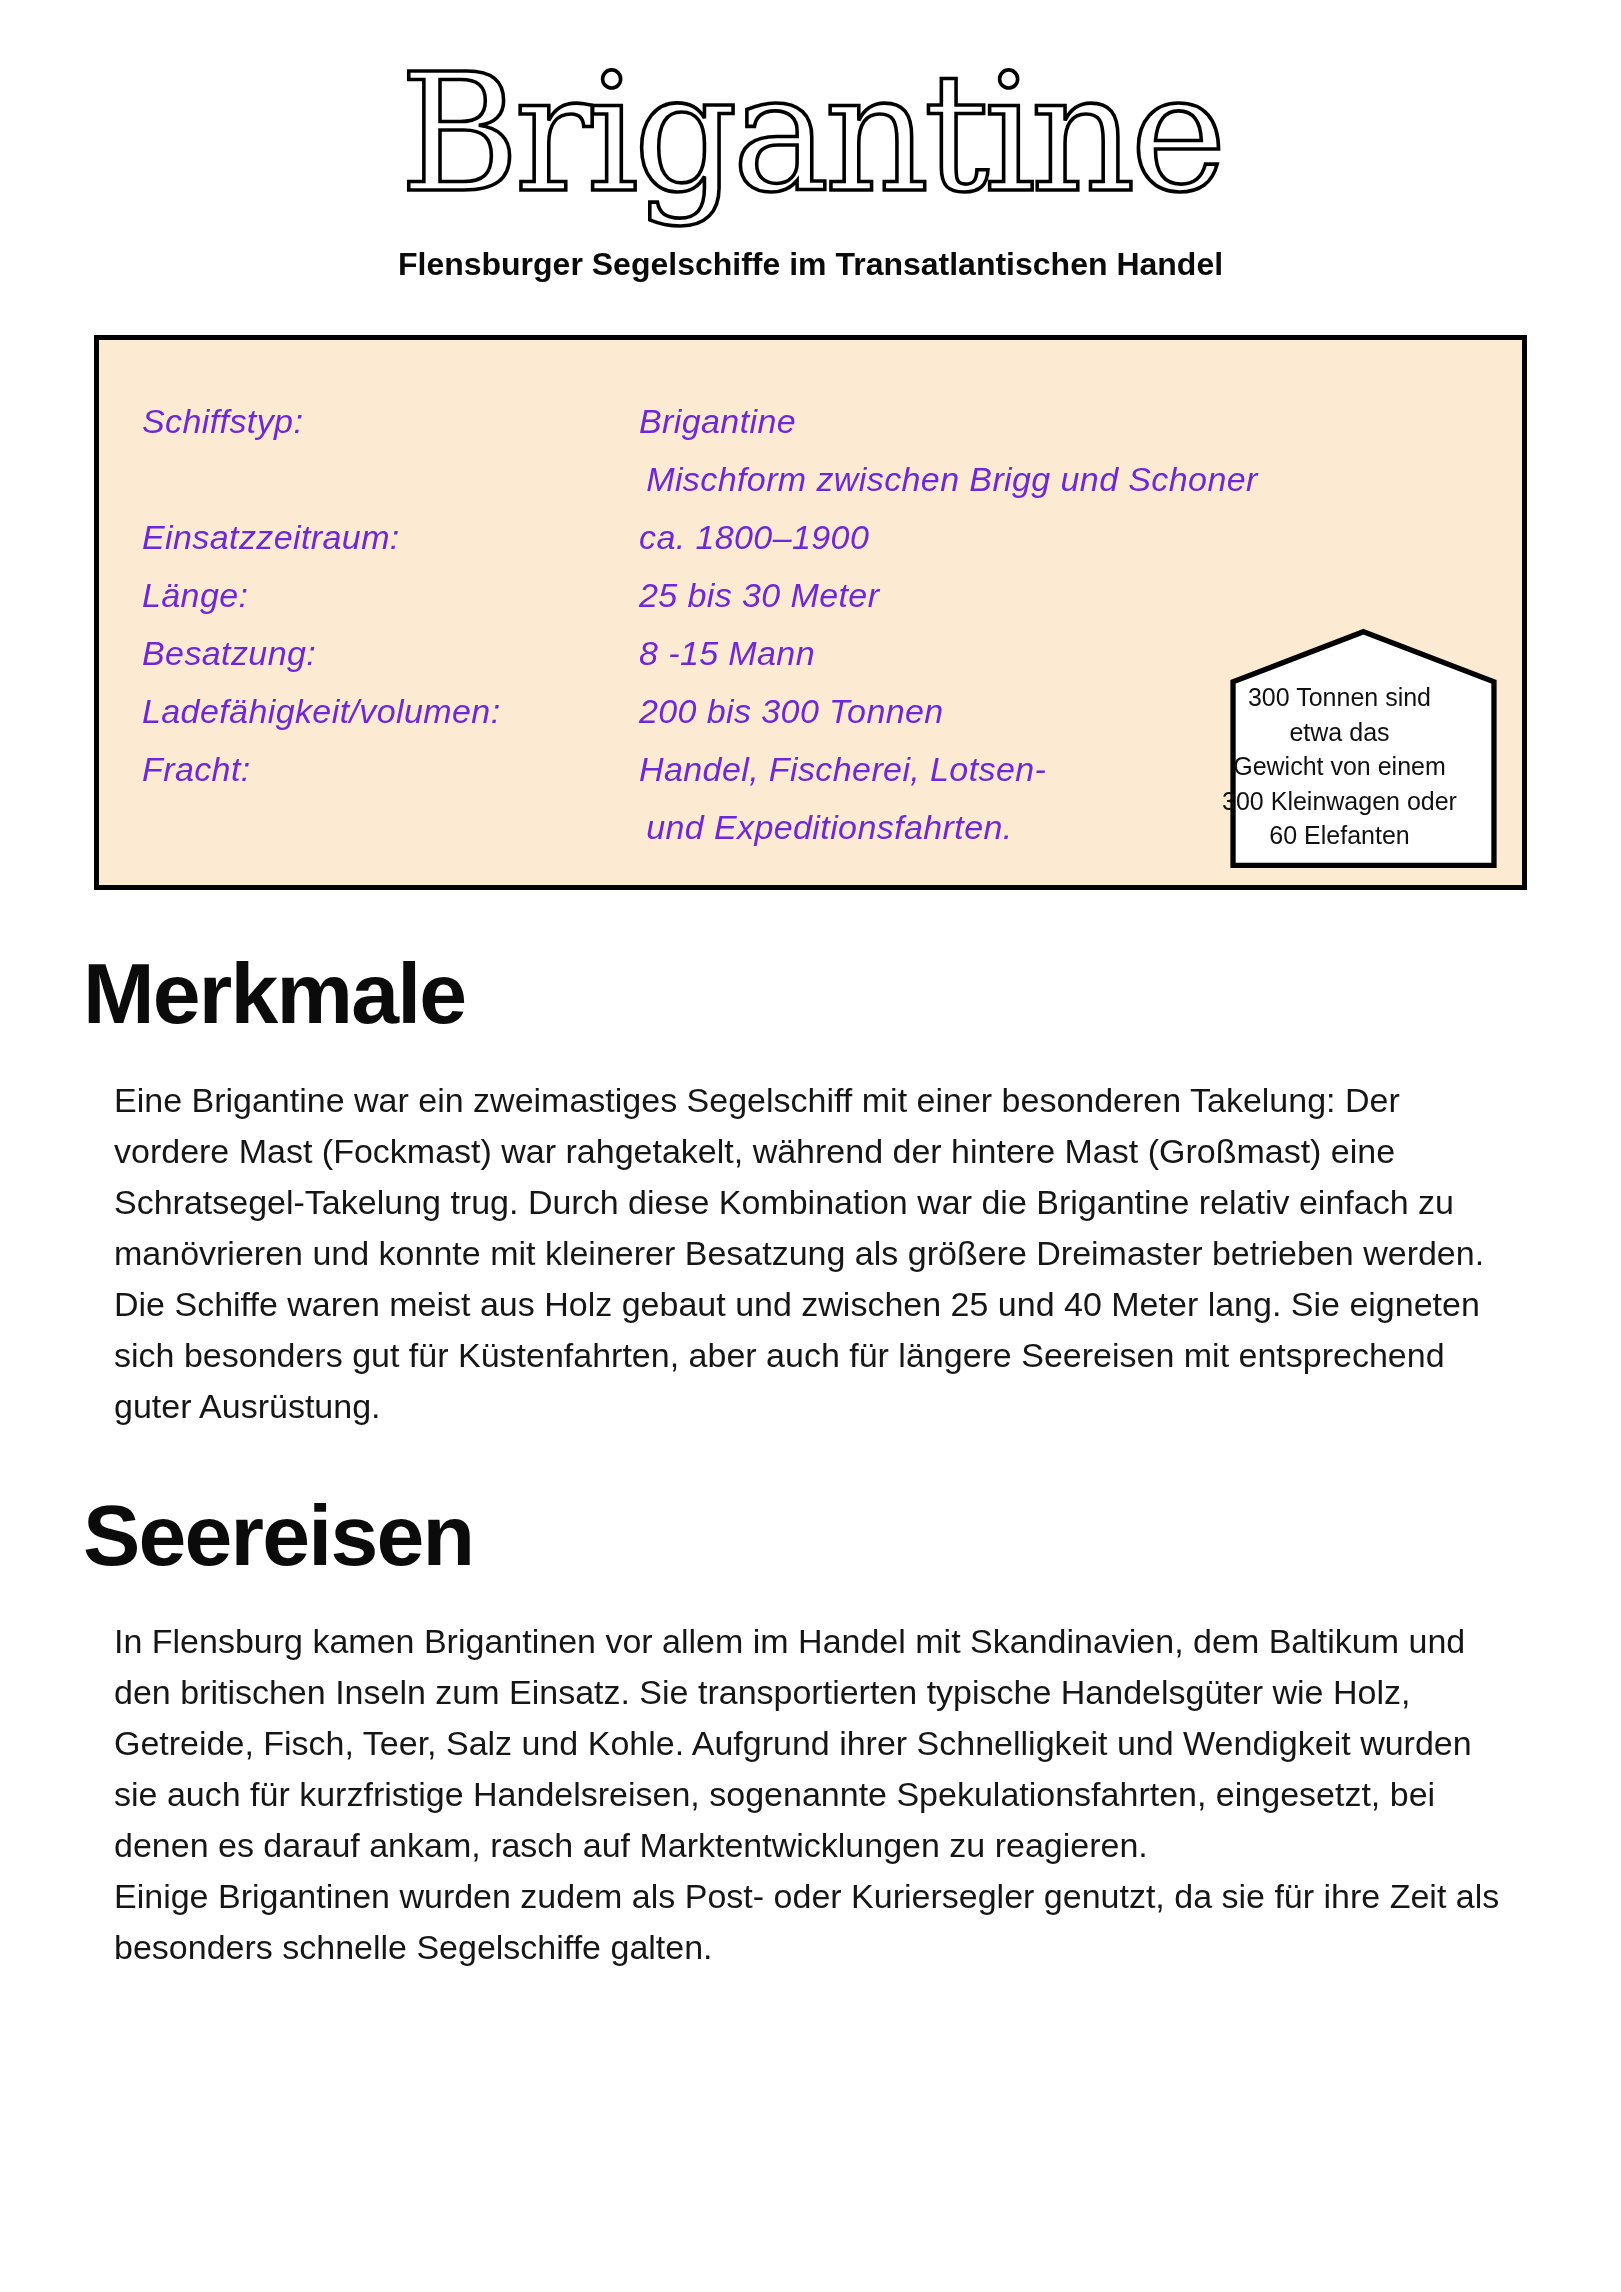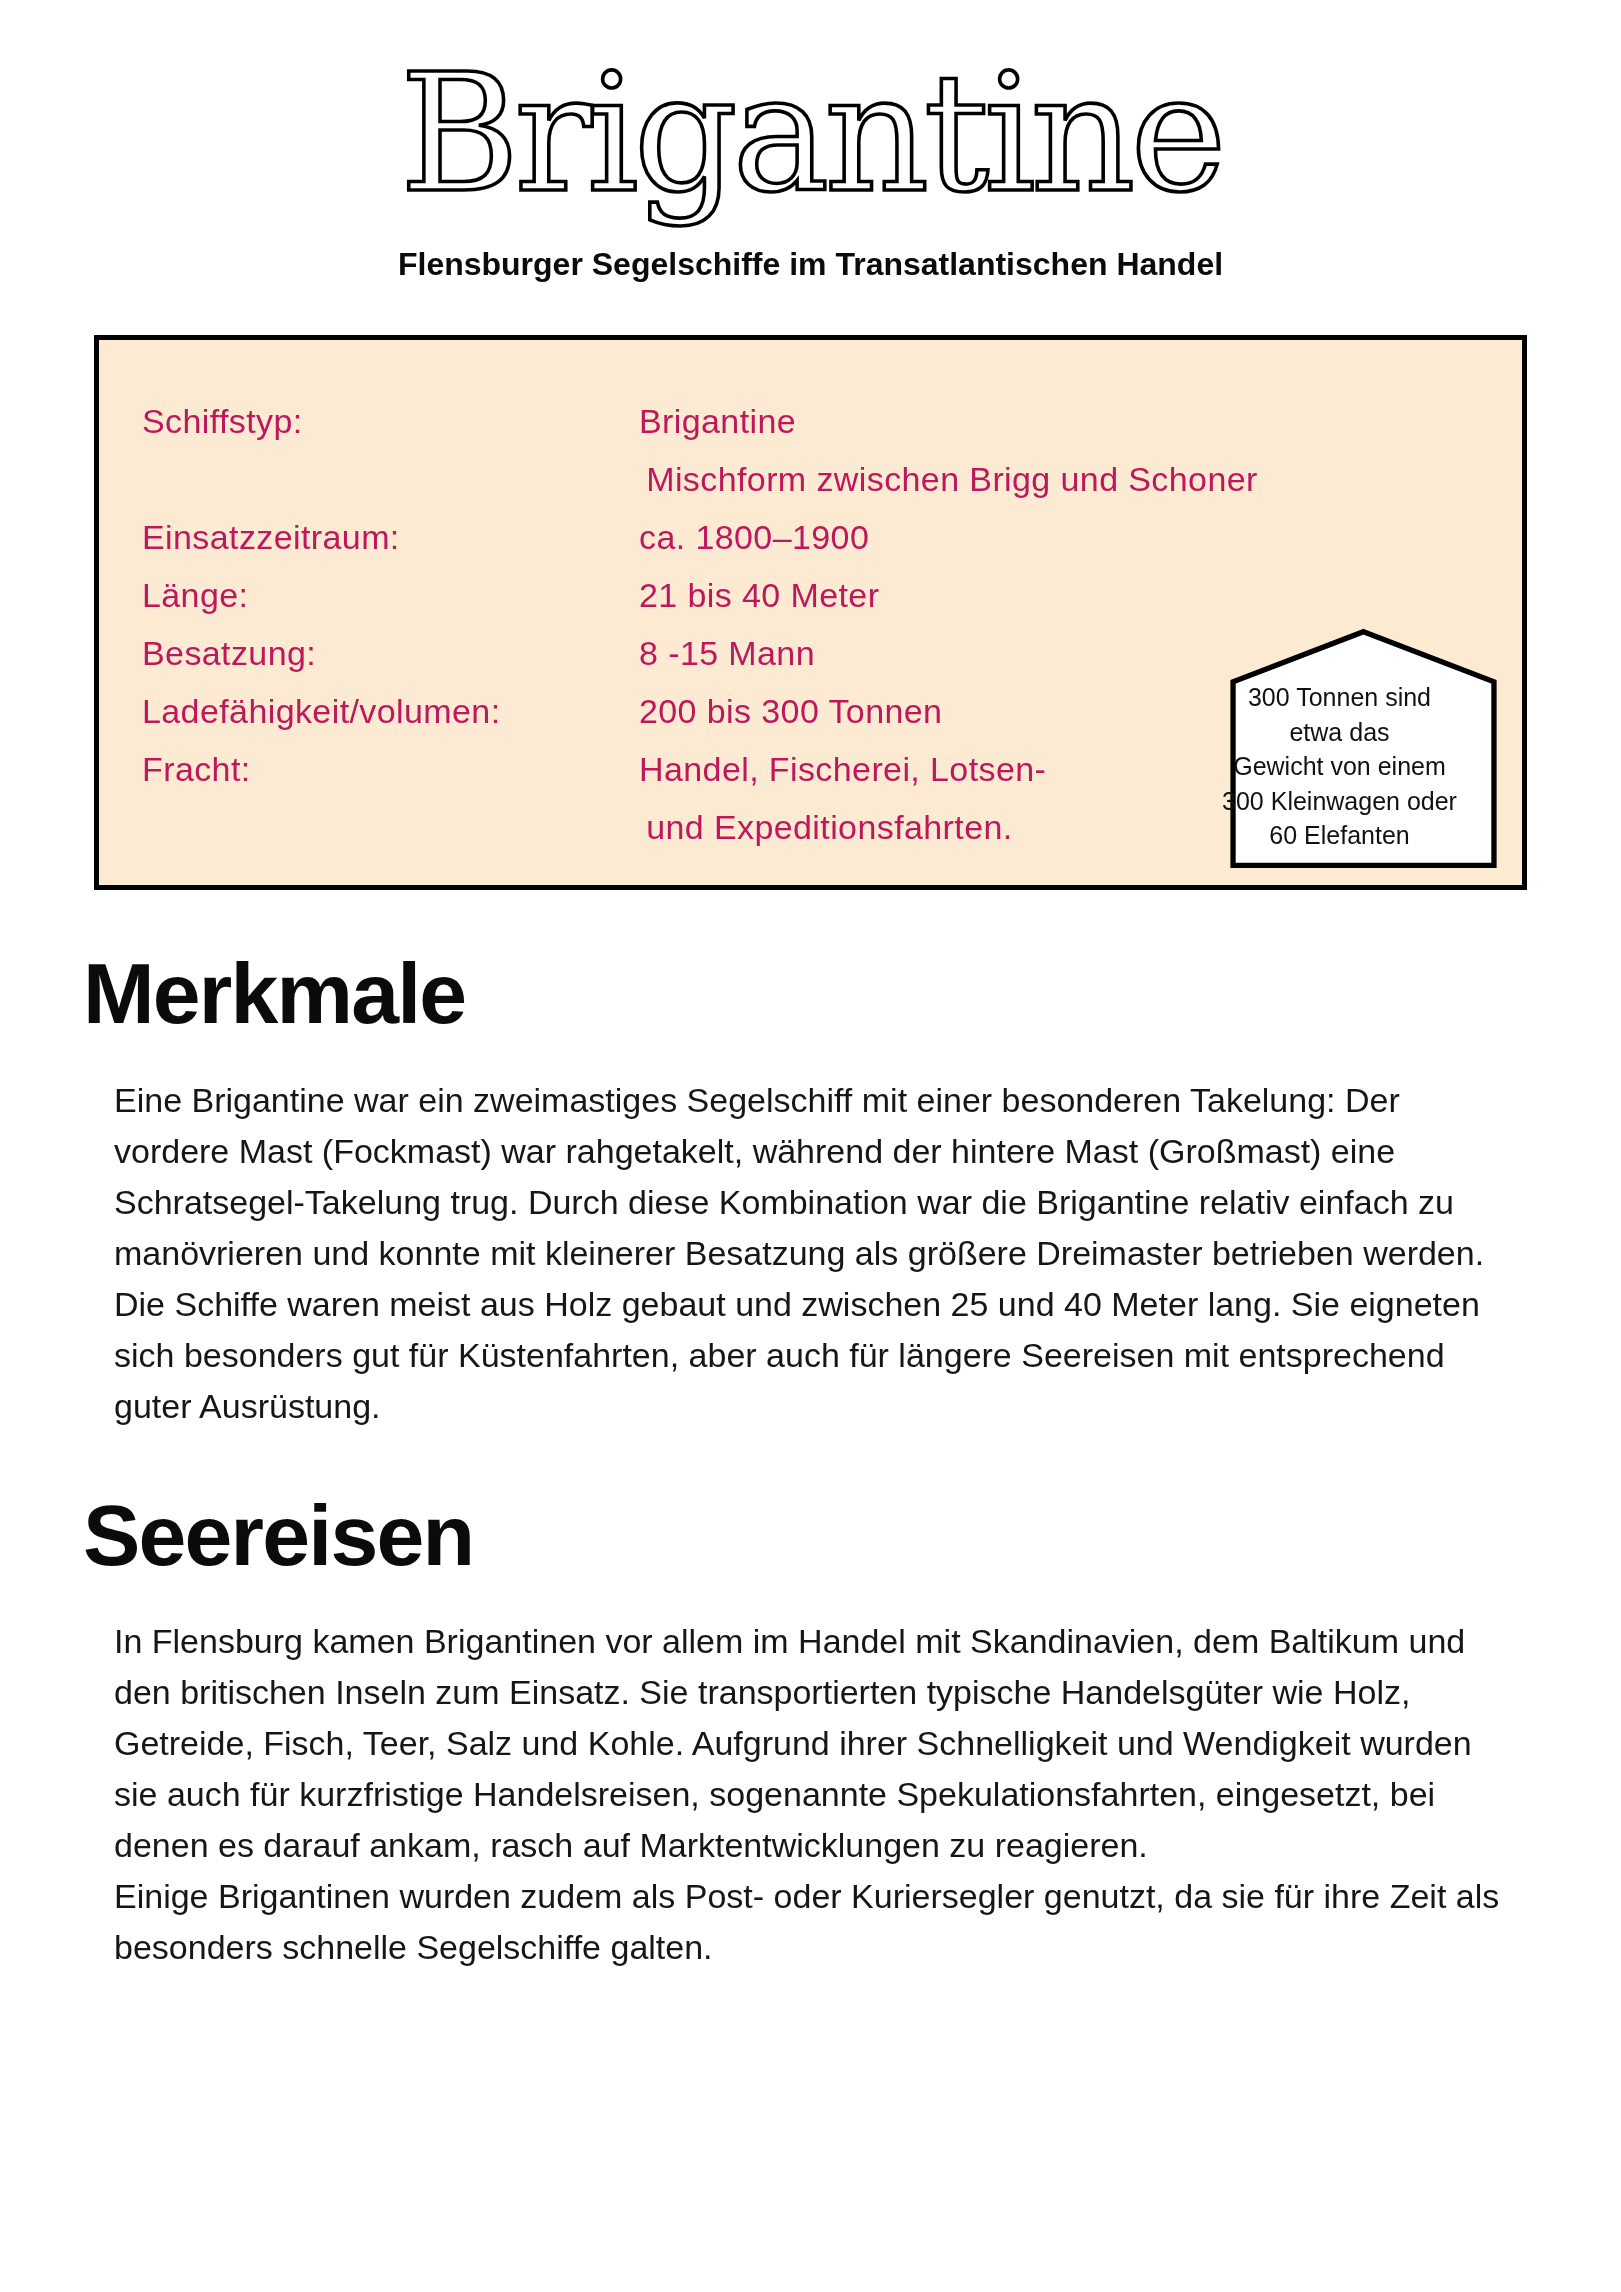--- a/index.html
+++ b/index.html
@@ -50,22 +50,23 @@
     background: #fcead2;
     border: 5.4px solid #000000;
     padding: 52px 36px 27px 43px;
   }
   .info-row {
     display: flex;
     align-items: flex-start;
     height: 58px;
     font-size: 34px;
     line-height: 58px;
-    color: #be185d;
+    color: #6d28d9;
     letter-spacing: 0.4px;
+    font-style: italic;
   }
   .info-label {
     flex: 0 0 497px;
     white-space: nowrap;
   }
   .info-value {
     flex: 1 1 auto;
     white-space: nowrap;
   }
   .info-row.cont .info-value { padding-left: 7.2px; }
@@ -127,21 +128,21 @@
   <div class="info-row cont">
     <span class="info-label"></span>
     <span class="info-value">Mischform zwischen Brigg und Schoner</span>
   </div>
   <div class="info-row">
     <span class="info-label">Einsatzzeitraum:</span>
     <span class="info-value">ca. 1800–1900</span>
   </div>
   <div class="info-row">
     <span class="info-label">Länge:</span>
-    <span class="info-value">21 bis 40 Meter</span>
+    <span class="info-value">25 bis 30 Meter</span>
   </div>
   <div class="info-row">
     <span class="info-label">Besatzung:</span>
     <span class="info-value">8 -15 Mann</span>
   </div>
   <div class="info-row">
     <span class="info-label">Ladefähigkeit/volumen:</span>
     <span class="info-value">200 bis 300 Tonnen</span>
   </div>
   <div class="info-row">

